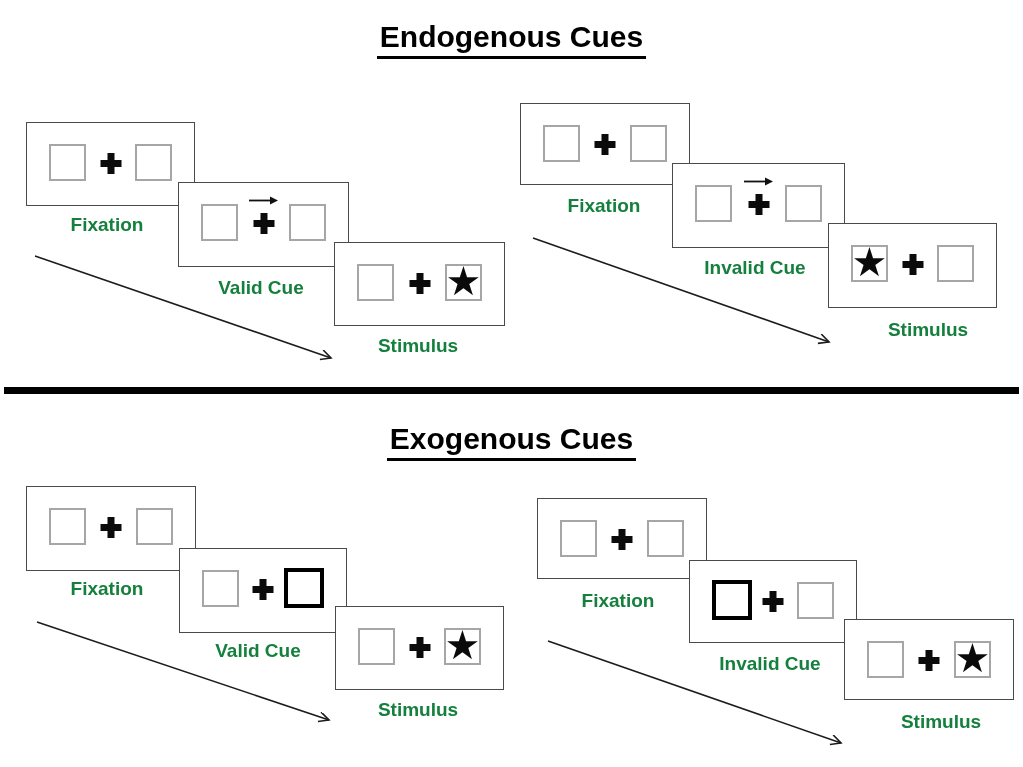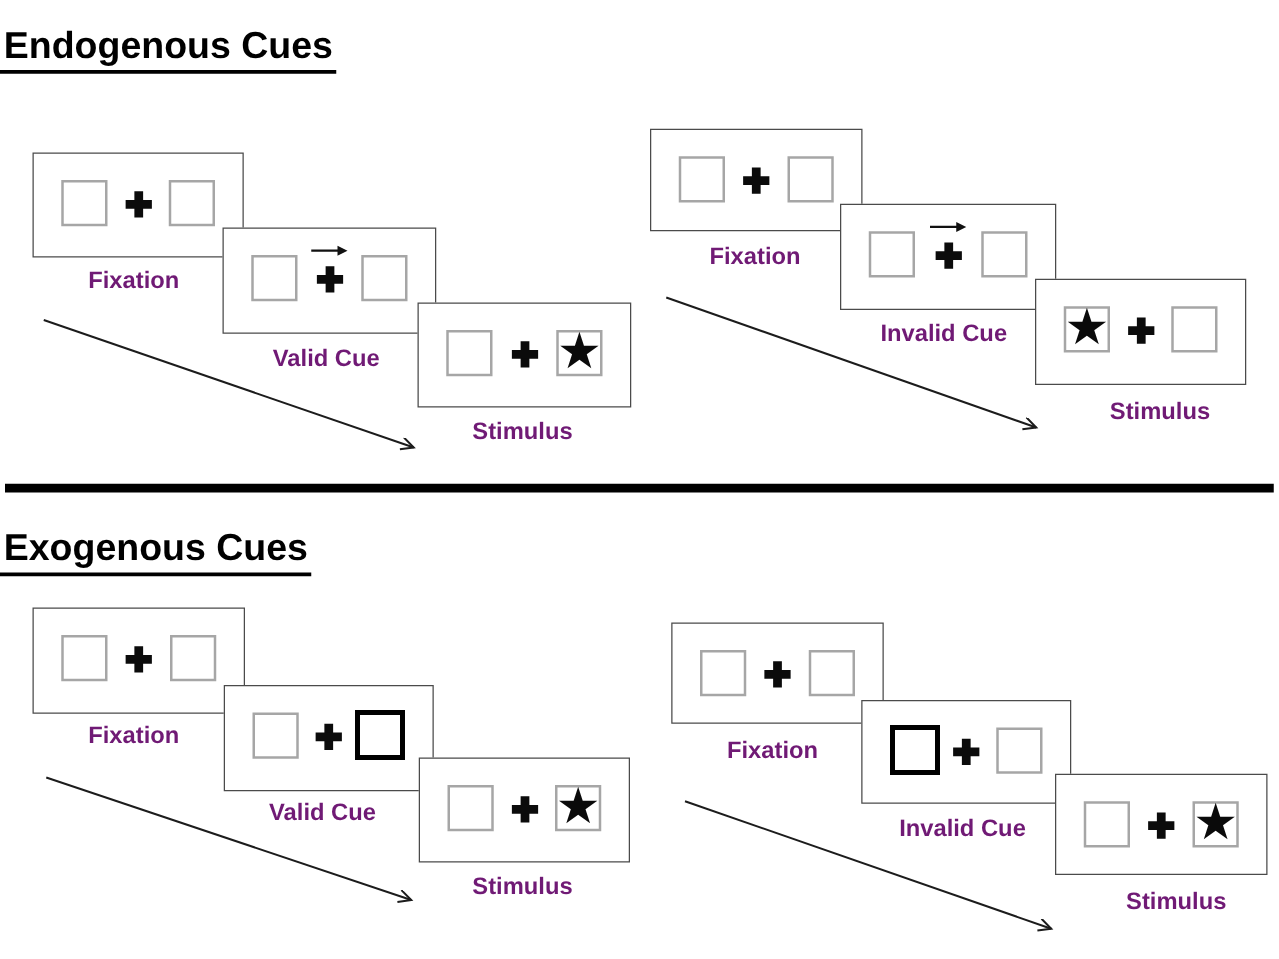--- a/index.html
+++ b/index.html
@@ -1,21 +1,21 @@
 <!DOCTYPE html>
 <html><head>
 <meta charset="utf-8">
 <style>
   html,body { margin:0; padding:0; background:#ffffff; }
   .stage {
     position:relative; width:1023px; height:767px; background:#ffffff;
     font-family:"Liberation Sans", sans-serif; overflow:hidden;
   }
   .section-title {
-    position:absolute; left:0; width:100%; text-align:left;
+    position:absolute; left:0; width:100%; text-align:center;
     font-size:30px; font-weight:bold; color:#000;
   }
   .section-title .ul {
     display:inline-block; border-bottom:3px solid #000; padding:0 3px 2px 3px;
   }
   .divider {
     position:absolute; left:4px; right:4px; top:387px; height:7px; background:#000;
   }
   .panel {
     position:absolute; background:#ffffff; border:1px solid #4a4a4a;
@@ -45,21 +45,21 @@
     content:""; position:absolute; left:7px; top:0; width:7px; height:21px; background:#0b0b0b;
   }
   .plus::after {
     content:""; position:absolute; left:0; top:7px; width:21px; height:7px; background:#0b0b0b;
   }
   .cue-arrow {
     position:absolute; left:50%; top:12px; transform:translateX(-50%);
   }
   .panel-label {
     position:absolute; width:170px; text-align:center;
-    font-size:19px; font-weight:bold; color:#701a75; white-space:nowrap;
+    font-size:19px; font-weight:bold; color:#15803d; white-space:nowrap;
   }
   .arrows-overlay {
     position:absolute; left:0; top:0; width:1023px; height:767px;
     pointer-events:none;
   }
 </style>
 </head>
 <body>
 
 <div class="stage">

